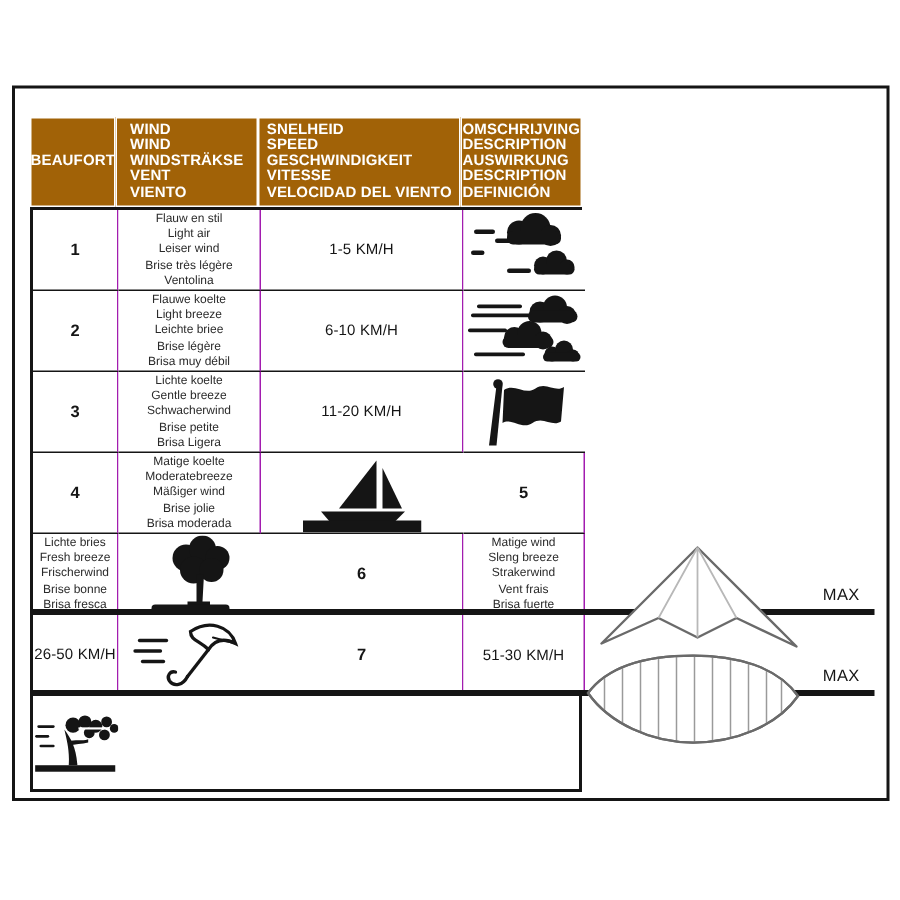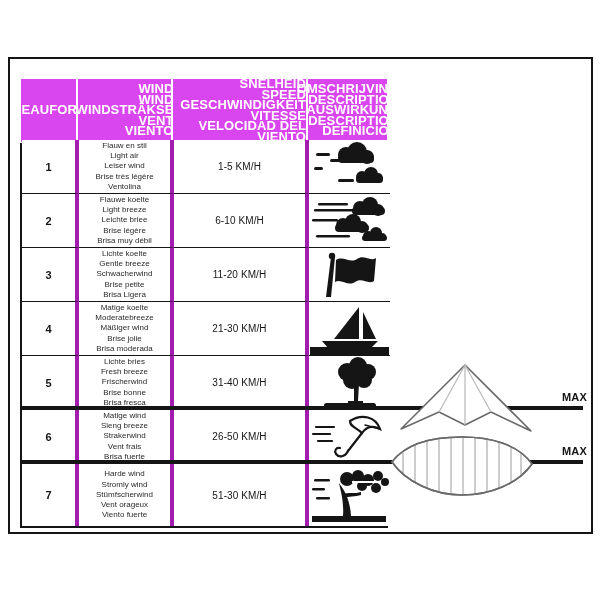--- a/index.html
+++ b/index.html
@@ -10,48 +10,48 @@
   .outer-frame{
     position:absolute;left:8px;top:57px;width:581px;height:473px;
     border:2px solid #151515;background:transparent;
   }
   
   .beaufort-table{position:absolute;left:20px;top:78px;width:368px;z-index:1;}
   .thead{
     display:grid;grid-template-columns:57px 95px 135px 81px;height:60px;
   }
   .hcell{
-    background:#d946ef;border:1.5px solid #ffffff;color:#ffffff;
+    background:#a16207;border:1.5px solid #ffffff;color:#ffffff;
     display:flex;flex-direction:column;align-items:center;justify-content:center;
-    text-align:right;font-weight:bold;font-size:13px;line-height:10.5px;
+    text-align:left;font-weight:bold;font-size:10px;line-height:10.5px;
     white-space:pre-line;letter-spacing:0.1px;
   }
   .tbody{
     display:grid;grid-template-columns:57px 95px 135px 81px;
     grid-template-rows:repeat(6,54px) 62px;
     border:2px solid #151515;background:#ffffff;
   }
   .bcell{
-    border-right:4px solid #a21caf;border-bottom:1.5px solid #151515;
+    border-right:1px solid #a21caf;border-bottom:1.5px solid #151515;
     display:flex;align-items:center;justify-content:center;text-align:center;
     overflow:hidden;background:#ffffff;
   }
   .bcell.last-col{border-right:none;}
   .bcell.last-row{border-bottom:none;}
   .num{font-size:11px;font-weight:bold;}
   .windtxt{font-size:8px;line-height:10.2px;color:#2a2a2a;white-space:pre-line;}
   .speed{font-size:10px;font-weight:normal;letter-spacing:0.1px;}
   .iconcell svg{display:block;}
   
   .max-line{position:absolute;left:20px;width:563px;height:4px;background:#151515;z-index:2;}
   #max-line-1{top:406px;}
   #max-line-2{top:460px;}
   .max-label{
-    position:absolute;left:542px;width:45px;text-align:right;
-    font-size:11px;font-weight:bold;z-index:2;letter-spacing:0.2px;
+    position:absolute;left:528px;width:45px;text-align:right;
+    font-size:11px;font-weight:normal;z-index:2;letter-spacing:0.2px;
   }
   #max-label-1{top:391px;}
   #max-label-2{top:445px;}
   .kite{position:absolute;z-index:3;}
   #delta-kite{left:393px;top:357px;}
   #parafoil-kite{left:388px;top:434px;}
 </style>
 </head>
 <body>
 
@@ -151,39 +151,37 @@
         </g>
       </svg>
     </div>
 
     <div class="bcell num">4</div>
     <div class="bcell windtxt">Matige koelte
 Moderatebreeze
 Mäßiger wind
 Brise jolie
 Brisa moderada</div>
-    <div class="bcell speed">21-30 KM/H</div>
     <div class="bcell last-col iconcell">
       <svg width="79" height="52" viewBox="0 0 79 52">
         <g fill="#151515">
           <path d="M49,4 L49,36 L24,36 Z"></path>
           <path d="M53,9 L66,36 L53,36 Z"></path>
           <path d="M12,38 L68,38 L61,45 L18,45 Z"></path>
           <path d="M0,44 L79,44 L79,52 L0,52 Z"></path>
         </g>
       </svg>
     </div>
 
     <div class="bcell num">5</div>
     <div class="bcell windtxt">Lichte bries
 Fresh breeze
 Frischerwind
 Brise bonne
 Brisa fresca</div>
-    <div class="bcell speed">31-40 KM/H</div>
     <div class="bcell last-col iconcell">
       <svg width="79" height="52" viewBox="0 0 79 52">
         <g fill="#151515">
           <circle cx="37" cy="15" r="9"></circle>
             <circle cx="48" cy="9" r="9"></circle>
             <circle cx="58" cy="15" r="8"></circle>
           <circle cx="42" cy="23" r="9"></circle>
             <circle cx="54" cy="23" r="8"></circle>
           <path d="M44,26 L49,26 L48,44 L53,44 L53,48 L38,48 L38,44 L44,44 Z"></path>
           <rect x="14" y="46" width="52" height="5" rx="2.5"></rect>
@@ -206,25 +204,20 @@
           <line x1="8" y1="30" x2="22" y2="30"></line>
           <path d="M40,10 C52,2 66,6 70,18 C62,14 56,16 52,22 C46,16 40,16 40,10 Z" fill="#ffffff"></path>
           <path d="M55,14 L70,18" stroke-width="1.4"></path>
           <path d="M52,22 L38,40"></path>
           <path d="M38,40 C35,46 29,47 26,43 C24,40 26,36 30,37"></path>
         </g>
       </svg>
     </div>
 
     <div class="bcell num last-row">7</div>
-    <div class="bcell windtxt last-row">Harde wind
-Stromly wind
-Stümfscherwind
-Vent orageux
-Viento fuerte</div>
     <div class="bcell speed last-row">51-30 KM/H</div>
     <div class="bcell last-col last-row iconcell">
       <svg width="79" height="58" viewBox="0 0 79 58">
         <g fill="#151515">
           <rect x="4" y="13" width="16" height="2.5" rx="1.2"></rect>
           <rect x="2" y="22" width="13" height="2.5" rx="1.2"></rect>
           <rect x="6" y="31" width="14" height="2.5" rx="1.2"></rect>
           <circle cx="37" cy="13" r="7"></circle>
             <circle cx="48" cy="10" r="6"></circle>
             <circle cx="58" cy="14" r="6"></circle>

